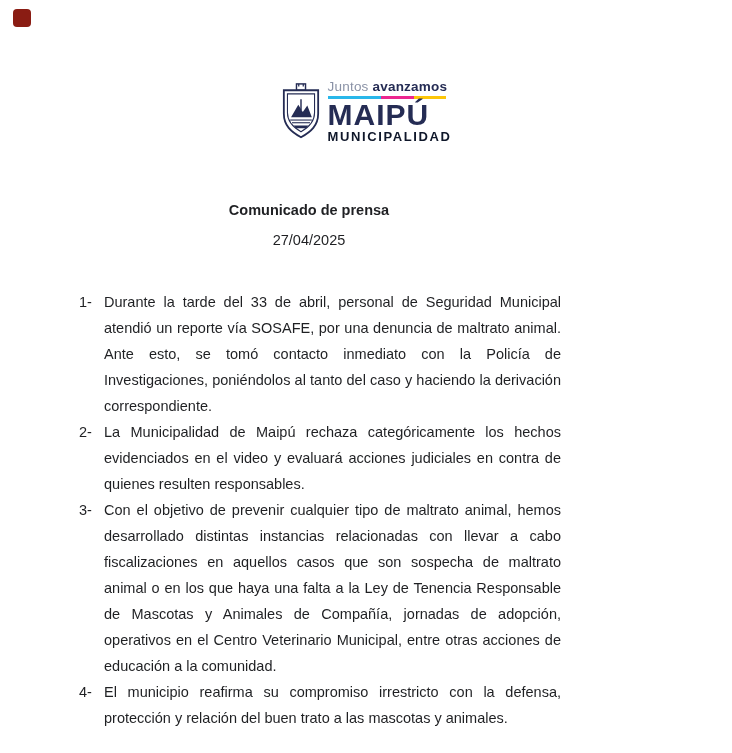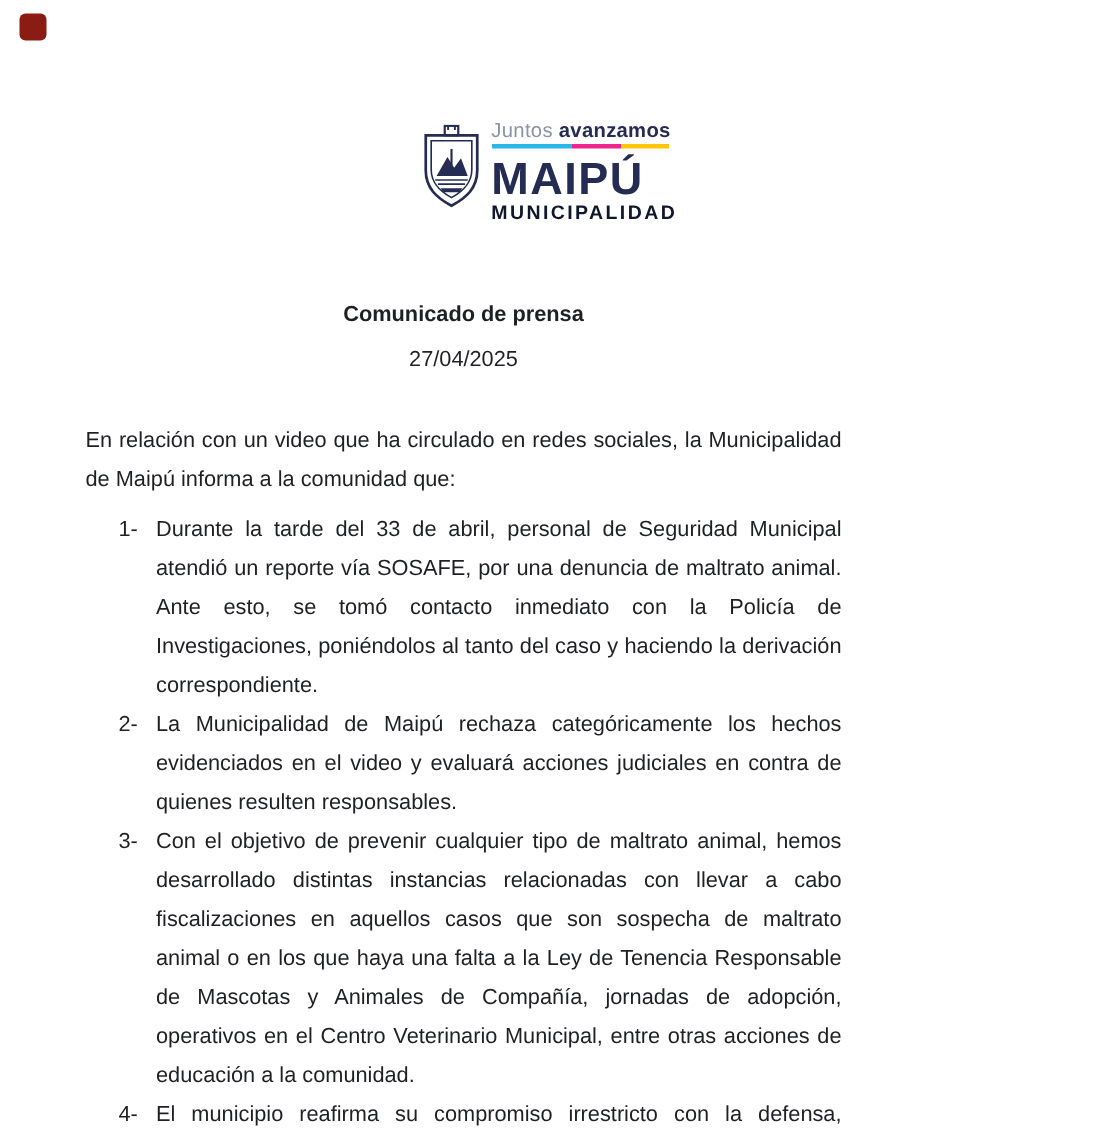--- a/index.html
+++ b/index.html
@@ -66,21 +66,21 @@
   }
   .color-bar .seg-cyan    { width: 45%; background: #29b7ea; }
   .color-bar .seg-magenta { width: 28%; background: #ec268f; }
   .color-bar .seg-yellow  { width: 27%; background: #fdc608; }
   .brand-name {
     font-size: 30px;
     line-height: 30px;
     font-weight: 800;
     color: #252c54;
     letter-spacing: 1px;
-    margin-top: 6px;
+    margin-top: 1px;
   }
   .brand-sub {
     font-size: 13px;
     line-height: 14px;
     font-weight: 700;
     color: #0f172a;
     letter-spacing: 1.6px;
     margin-top: 0px;
   }
 
@@ -97,21 +97,21 @@
     color: #1f2023;
   }
   .doc-title {
     text-align: center;
     font-weight: 700;
     margin: 0 0 4px 0;
     font-size: 14.5px;
   }
   .doc-date {
     text-align: center;
-    margin: 0 0 28px 0;
+    margin: 0 0 36px 0;
   }
   .intro {
     margin: 0 0 7px 0;
     text-align: justify;
   }
   ol.points {
     margin: 0;
     padding: 0 0 0 47px;
     list-style: none;
     counter-reset: pt;
@@ -162,20 +162,19 @@
       <span class="seg-yellow"></span>
     </div>
     <div class="brand-name">MAIPÚ</div>
     <div class="brand-sub">MUNICIPALIDAD</div>
   </div>
 </header>
 
 <main class="doc">
   <p class="doc-title">Comunicado de prensa</p>
   <p class="doc-date">27/04/2025</p>
-  <p class="intro">En relación con un video que ha circulado en redes sociales, la Municipalidad de Maipú informa a la comunidad que:</p>
   <ol class="points">
     <li>Durante la tarde del 33 de abril, personal de Seguridad Municipal atendió un reporte vía SOSAFE, por una denuncia de maltrato animal. Ante esto, se tomó contacto inmediato con la Policía de Investigaciones, poniéndolos al tanto del caso y haciendo la derivación correspondiente.</li>
     <li>La Municipalidad de Maipú rechaza categóricamente los hechos evidenciados en el video y evaluará acciones judiciales en contra de quienes resulten responsables.</li>
     <li>Con el objetivo de prevenir cualquier tipo de maltrato animal, hemos desarrollado distintas instancias relacionadas con llevar a cabo fiscalizaciones en aquellos casos que son sospecha de maltrato animal o en los que haya una falta a la Ley de Tenencia Responsable de Mascotas y Animales de Compañía, jornadas de adopción, operativos en el Centro Veterinario Municipal, entre otras acciones de educación a la comunidad.</li>
     <li>El municipio reafirma su compromiso irrestricto con la defensa, protección y relación del buen trato a las mascotas y animales.</li>
   </ol>
 </main>
 
 </body></html>

